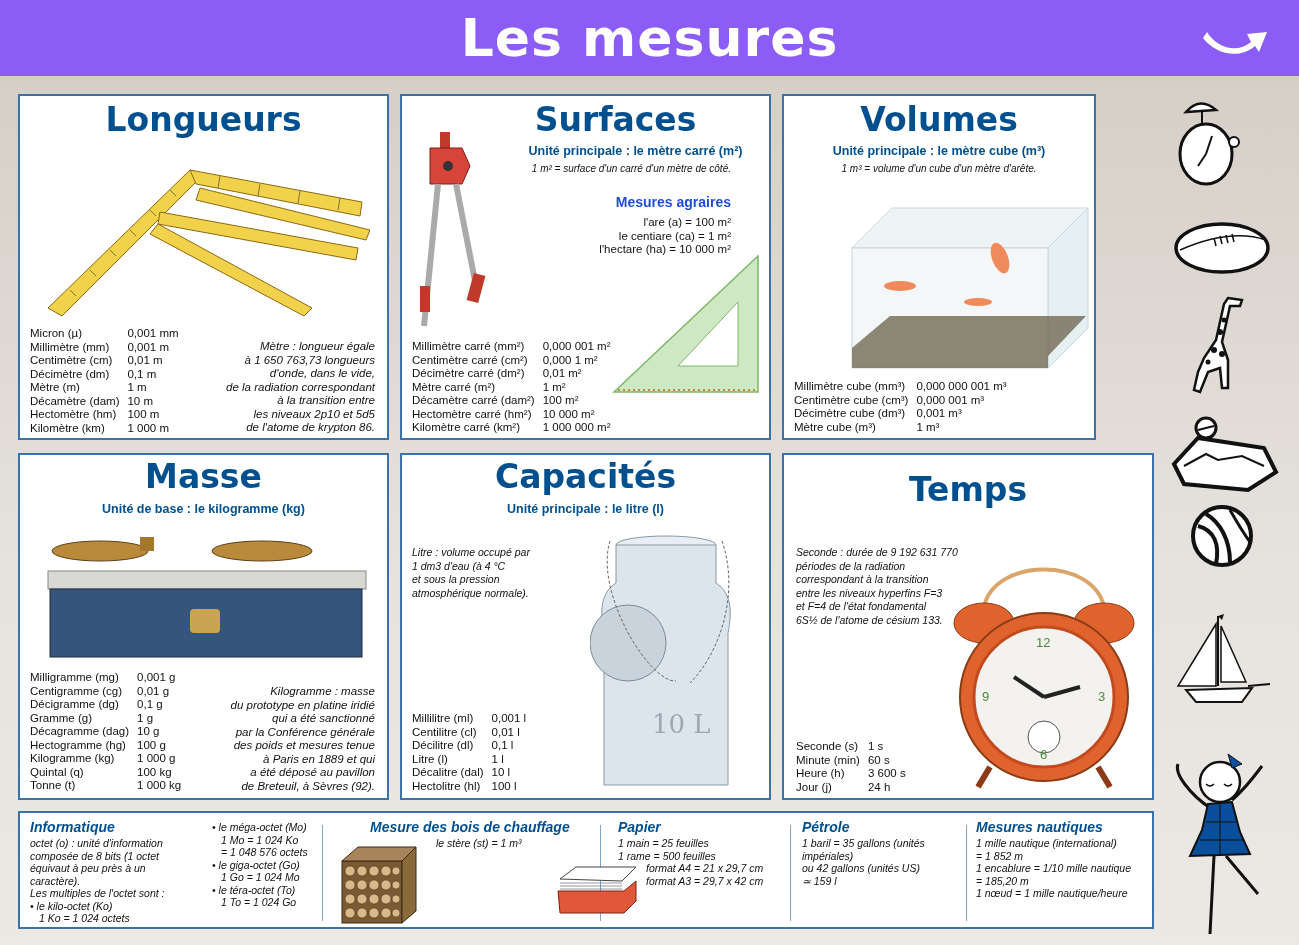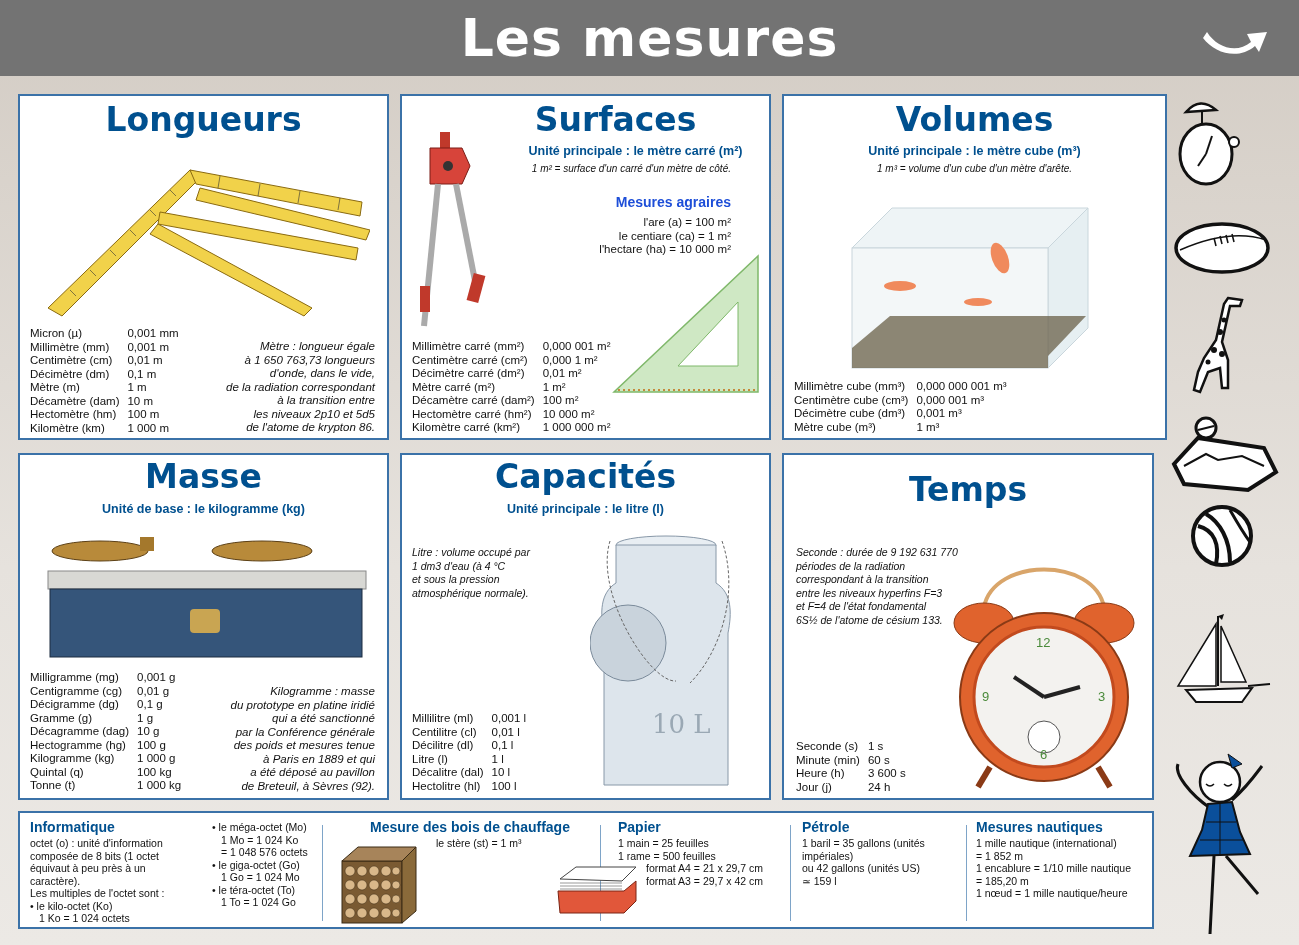--- a/index.html
+++ b/index.html
@@ -5,21 +5,21 @@
   * { box-sizing: border-box; margin: 0; padding: 0; }
   html, body { width: 1299px; height: 945px; overflow: hidden; }
   body {
     font-family: "DejaVu Sans", sans-serif;
     background: linear-gradient(180deg, #d3ccc4 0%, #e6e2dd 60%, #ece9e5 100%);
     position: relative;
     color: #1a1a1a;
   }
   .header {
     position: absolute; left: 0; top: 0; width: 1299px; height: 76px;
-    background: #737373;
+    background: #8b5cf6;
     display: flex; align-items: center; justify-content: center;
   }
   .header h1 {
     color: #fff; font-family: "DejaVu Sans", sans-serif; font-weight: bold;
     font-size: 52px; letter-spacing: 1px; line-height: 76px;
   }
   .header .next-arrow {
     position: absolute; right: 28px; top: 18px; width: 68px; height: 42px; cursor: pointer;
   }
   .panel {
@@ -53,21 +53,21 @@
     font-family: "Liberation Sans", sans-serif; font-size: 14px; line-height: 17px;
   }
   .right-text {
     position: absolute; text-align: right; font-family: "Liberation Sans", sans-serif;
     font-size: 11.5px; line-height: 13.5px; color: #111;
   }
   .illus { position: absolute; }
   
   .bottom {
     position: absolute; left: 18px; top: 811px; width: 1136px; height: 118px;
-    background: #fff; border: 2px solid #3b72a8;
+    background: #fff; border: 2px solid #3b72a8; font-style: italic;
   }
   .bsec { position: absolute; top: 6px; font-family: "Liberation Sans", sans-serif; font-size: 10.5px; line-height: 12.5px; color: #111; }
   .bsec .btitle { color: #00508f; font-weight: bold; font-size: 14px; line-height: 17px; margin-bottom: 1px; }
   .vsep { position: absolute; top: 12px; width: 1px; height: 96px; background: #7ea4c8; }
   .side-icons { position: absolute; left: 1162px; top: 80px; width: 137px; height: 865px; }
   .side-icon { position: absolute; }
 </style>
 </head>
 <body>
 
@@ -199,21 +199,21 @@
           <td>10 000 m²</td>
         </tr>
         <tr>
           <td class="name">Kilomètre carré (km²)</td>
           <td>1 000 000 m²</td>
         </tr>
       </tbody>
   </table>
 </div>
 
-<div class="panel" style="left:782px;top:94px;width:385px;height:346px;">
+<div class="panel" style="left:782px;top:94px;width:314px;height:346px;">
   <div class="panel-title" style="top:4px;">Volumes</div>
   <div class="panel-sub" style="top:47px;">Unité principale : le mètre cube (m³)</div>
   <div class="panel-note" style="left:0;right:0;text-align:center;top:66px;">1 m³ = volume d'un cube d'un mètre d'arête.</div>
   <svg class="illus" style="left:66px;top:110px;" width="240" height="164" viewBox="0 0 240 164">
     <polygon points="2,42 42,2 238,2 198,42" fill="#eef4f6" stroke="#c9d6dc"></polygon>
     <polygon points="198,42 238,2 238,122 198,162" fill="#e6eff2" stroke="#c9d6dc"></polygon>
     <rect x="2" y="42" width="196" height="120" fill="#f3f7f8" stroke="#c9d6dc"></rect>
     <polygon points="2,142 40,110 236,110 198,150 198,162 2,162" fill="#6a6048" opacity="0.75"></polygon>
     <ellipse cx="50" cy="80" rx="16" ry="5" fill="#f08a5d"></ellipse>
     <ellipse cx="150" cy="52" rx="8" ry="16" fill="#f08a5d" transform="rotate(-20 150 52)"></ellipse>

